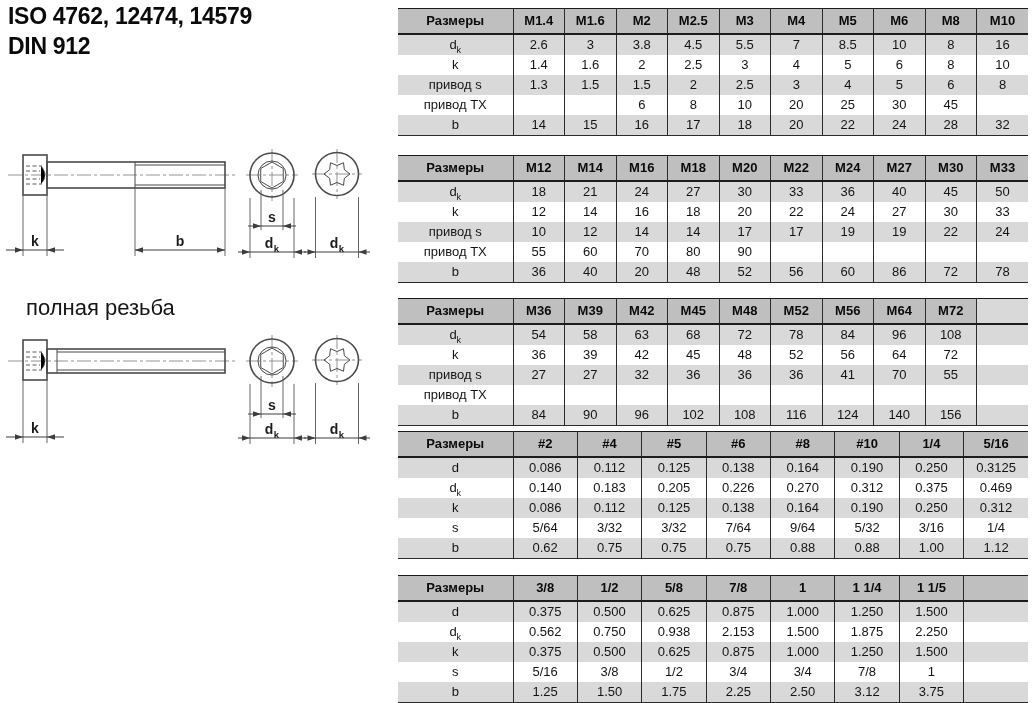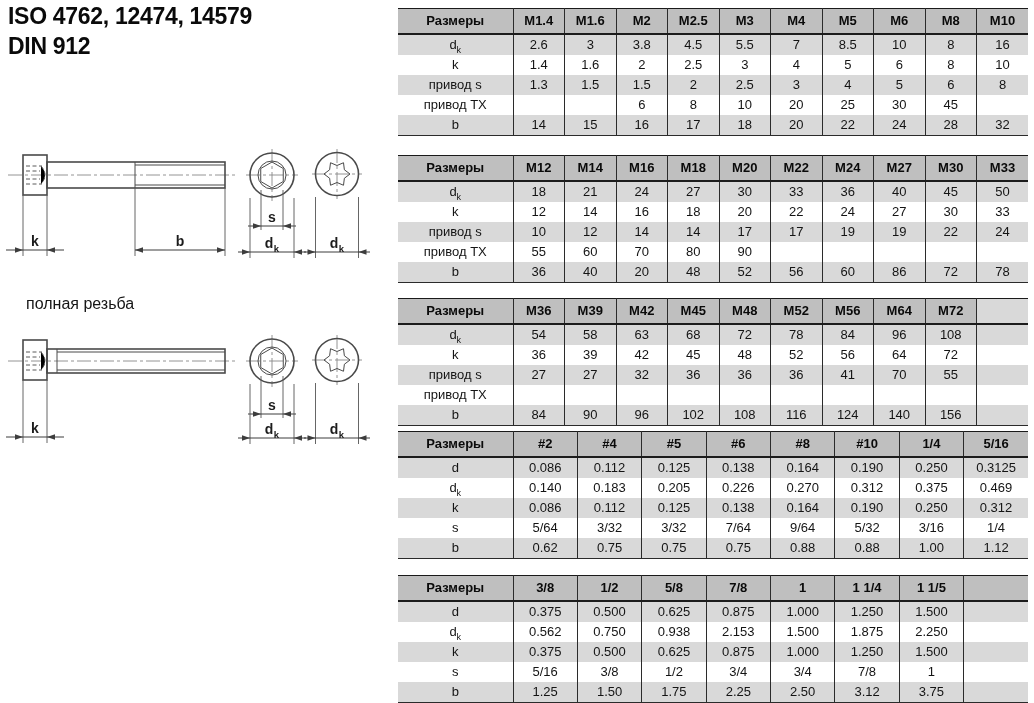--- a/index.html
+++ b/index.html
@@ -6,21 +6,21 @@
   body{width:1034px;height:703px;overflow:hidden;background:#ffffff;
        font-family:"Liberation Sans",sans-serif;color:#111;}
   #app{position:relative;width:1034px;height:628px;}
 
   
   .title-line{position:absolute;left:8px;font-weight:bold;font-size:23px;
               letter-spacing:-0.3px;color:#0a0a0a;white-space:nowrap;}
   #title1{top:3px;}
   #title2{top:33px;}
   #subtitle{position:absolute;left:8px;top:87px;font-size:19px;color:#151515;white-space:nowrap;}
-  #fullthread{position:absolute;left:26px;top:295px;font-size:16px;color:#151515;white-space:nowrap;}
+  #fullthread{position:absolute;left:26px;top:295px;font-size:22px;color:#151515;white-space:nowrap;}
   .fig{position:absolute;left:0;}
   #fig1{top:146px;}
   #fig2{top:330px;}
 
   
   .dtable{position:absolute;left:398px;width:630px;border-collapse:collapse;
           table-layout:fixed;border-top:1.5px solid #1a1a1a;border-bottom:1px solid #2b2b2b;}
   .p0{top:8px;}.p1{top:155px;}.p2{top:298px;}.p3{top:431px;}.p4{top:575px;}
   col.labelcol{width:115px;}
   .dtable th,.dtable td{padding:0;text-align:center;vertical-align:middle;

